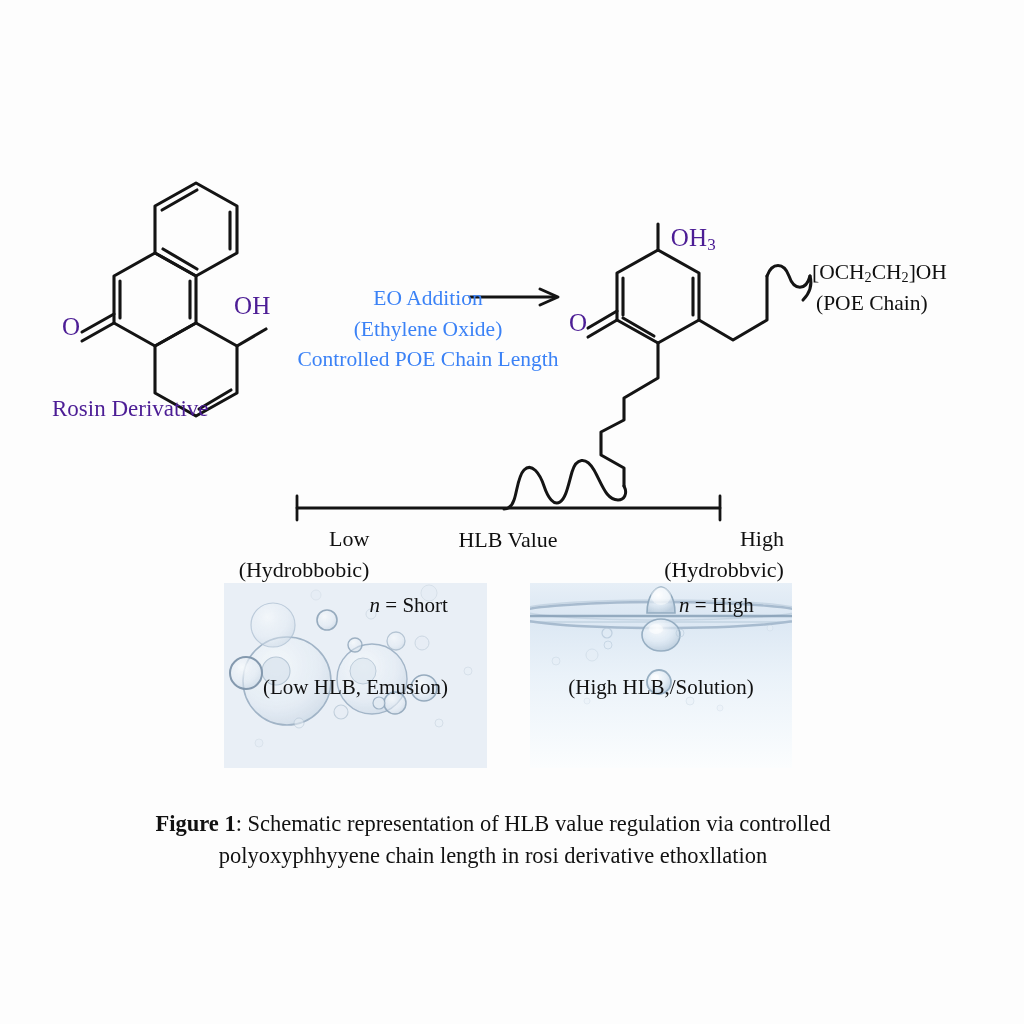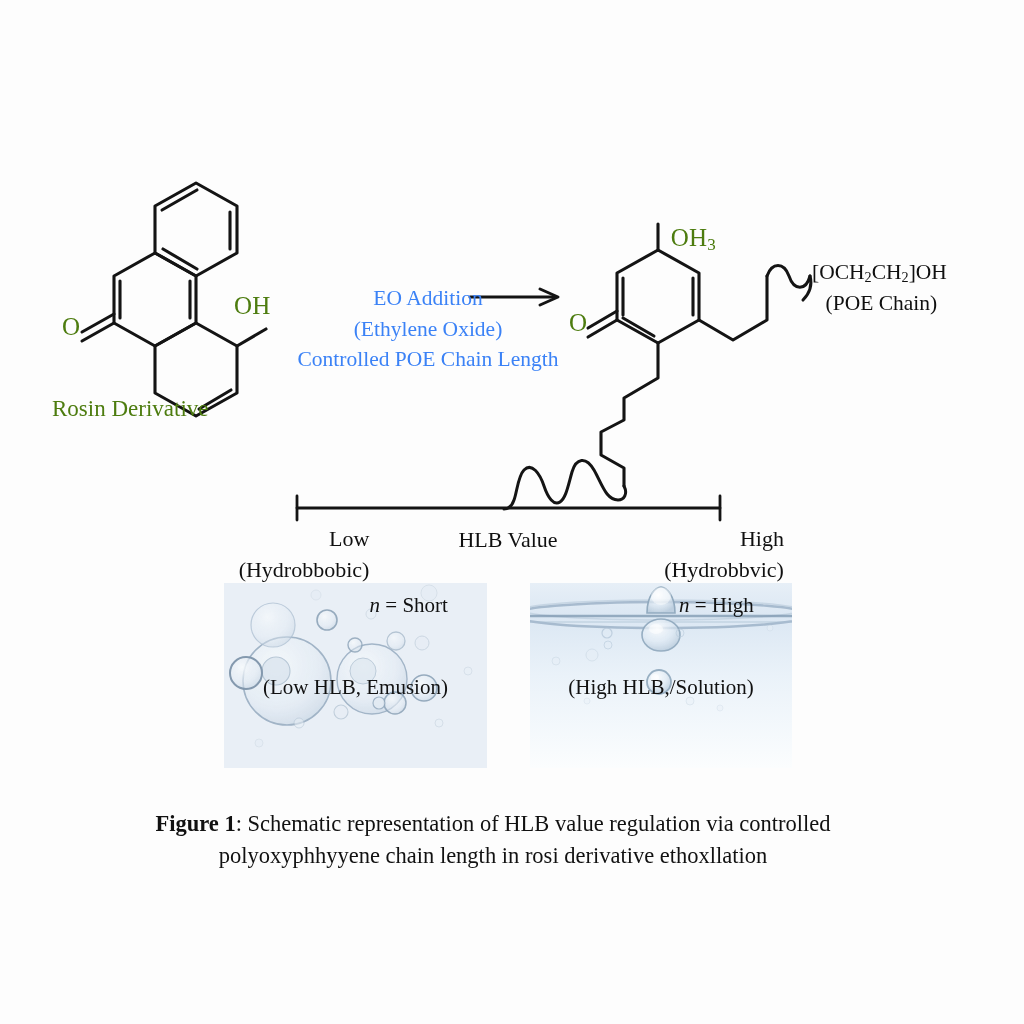--- a/index.html
+++ b/index.html
@@ -22,21 +22,21 @@
     left: 0; top: 0;
     width: 1024px;
     height: 1024px;
   }
 
   
   .txt {
     position: absolute;
     white-space: pre;
     line-height: 1.18;
-    color: #4d7c0f;
+    color: #4c1d95;
     font-family: "Liberation Serif", "DejaVu Serif", serif;
   }
 
   
   #skeleton-layer {
     position: absolute;
     left: 0; top: 0;
     width: 1024px; height: 1024px;
     pointer-events: none;
   }
@@ -74,21 +74,20 @@
     text-align: left;
     font-size: 21.5px;
     line-height: 1.42;
   }
   #poe-chain-label sub {
     font-size: 0.66em;
     vertical-align: -0.22em;
   }
   #poe-chain-label .poe-sub {
     display: block;
-    text-align: center;
     padding-left: 4px;
   }
 
   
   .axis-end-label {
     position: absolute;
     transform: translateX(-50%);
     text-align: center;
     font-size: 22px;
     line-height: 1.4;

